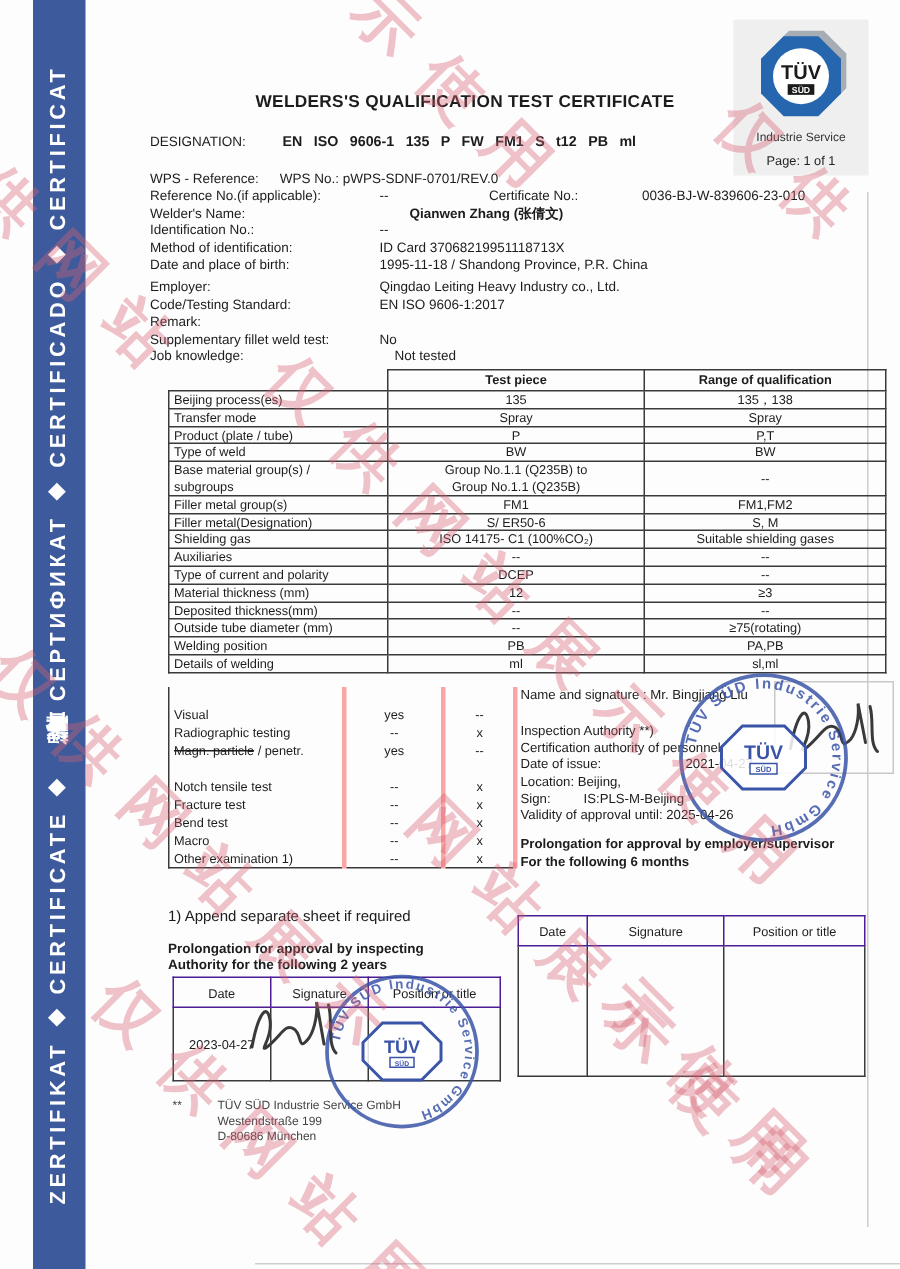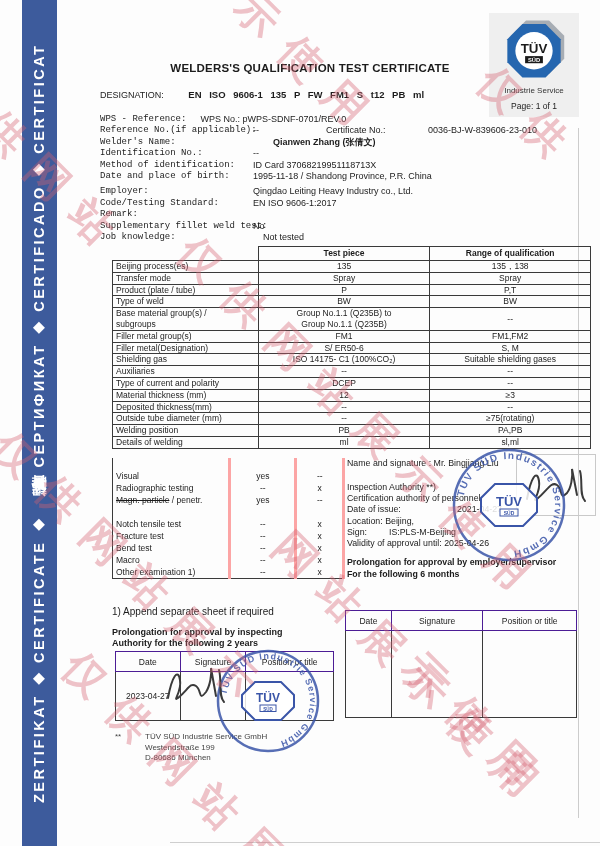--- a/index.html
+++ b/index.html
@@ -21,21 +21,21 @@
   .desig .dv { font-weight:bold; margin-left:22px; word-spacing:5px; font-size:9.5px; }
 
   .logo-box { position:absolute; left:489px; top:13px; width:90px; height:104px; background:#efefef; z-index:10; text-align:center; }
   .logo-sub { font-size:8px; color:#333; margin-top:1px; }
   .logo-page { font-size:8.5px; color:#222; margin-top:6px; }
 
   
   .info { position:absolute; left:100px; top:114px; width:485px; font-size:9px; z-index:10; }
   .info .row { line-height:11.4px; white-space:nowrap; }
   .info .gap { height:4px; }
-  .lbl { display:inline-block; width:153px; vertical-align:top;font-family:Liberation Mono, monospace; }
+  .lbl { display:inline-block; width:153px; vertical-align:top; }
   .lbl.narrow { display:inline; margin-right:14px; }
   .w73 { display:inline-block; width:73px; }
   .w102 { display:inline-block; width:102px; }
   .bold { font-weight:bold;margin-left:20px; }
 
   
   table { border-collapse:collapse; }
   .qual { position:absolute; left:112px; top:246px; width:479px; font-size:8.5px; z-index:10; }
   .qual td, .qual th { border:1px solid #3a3a3a; padding:0 3px; line-height:10.8px; vertical-align:middle; }
   .qual th { font-weight:bold; text-align:center; height:14px; }

